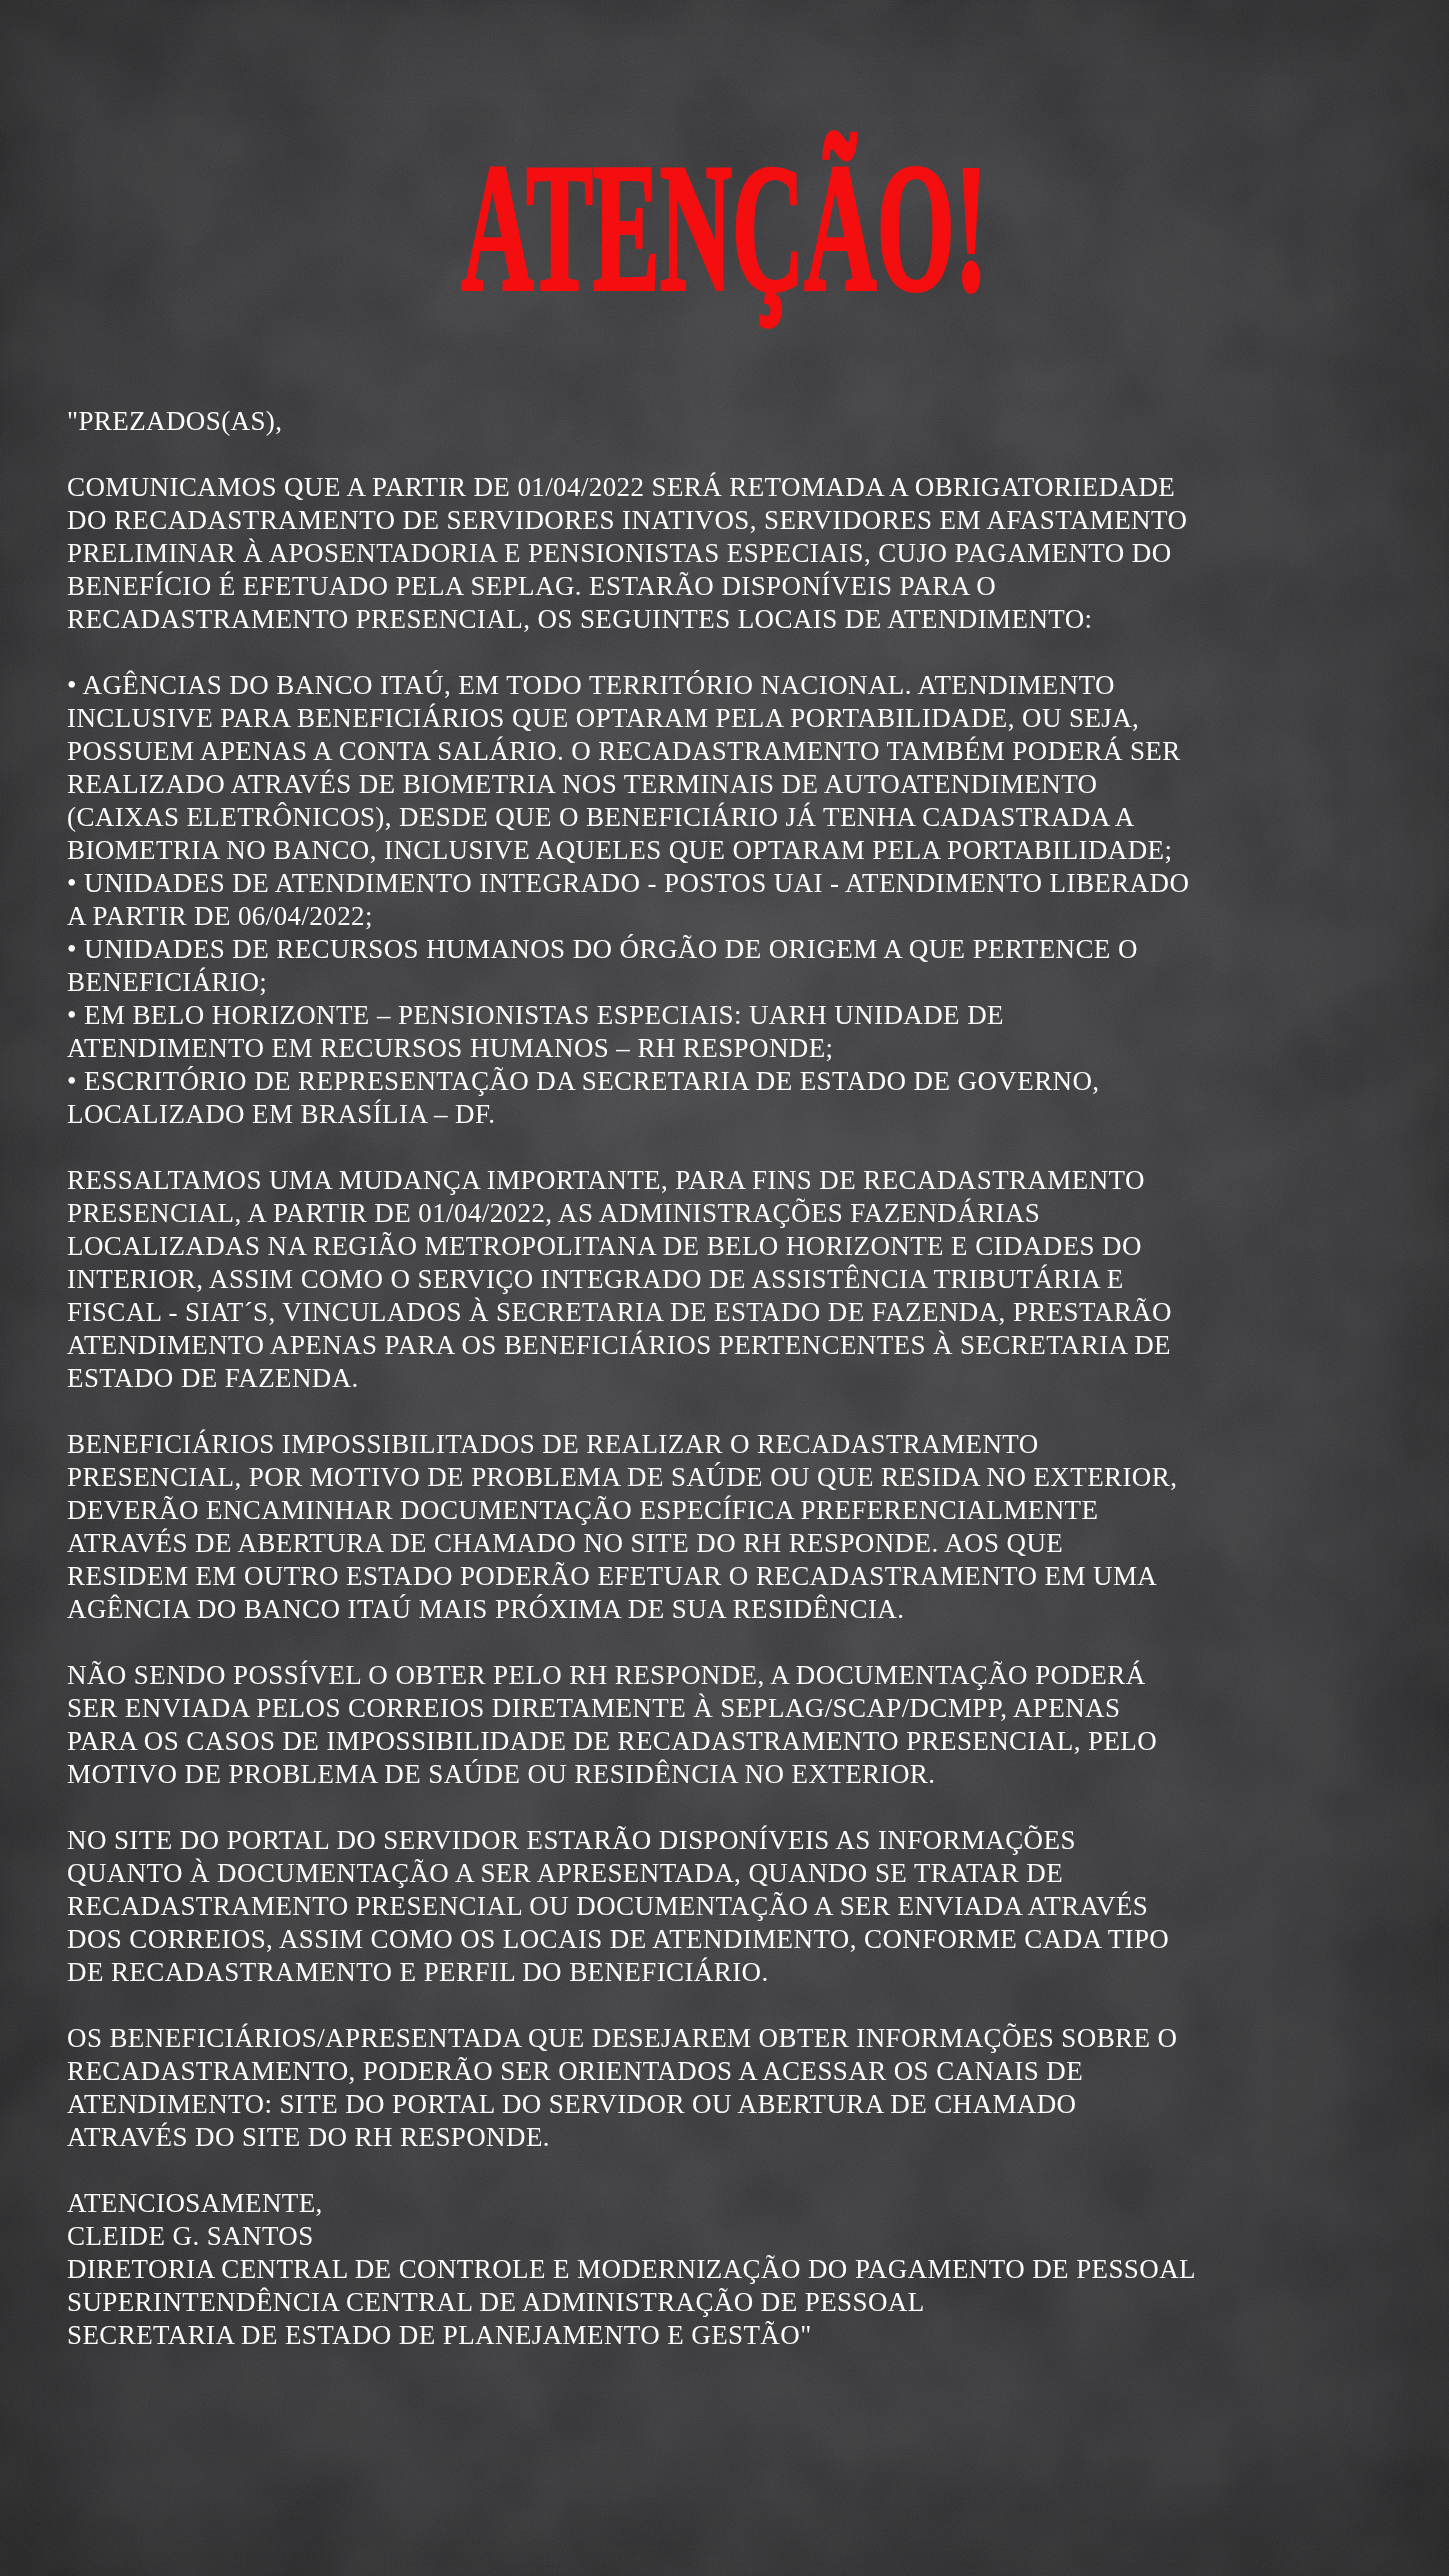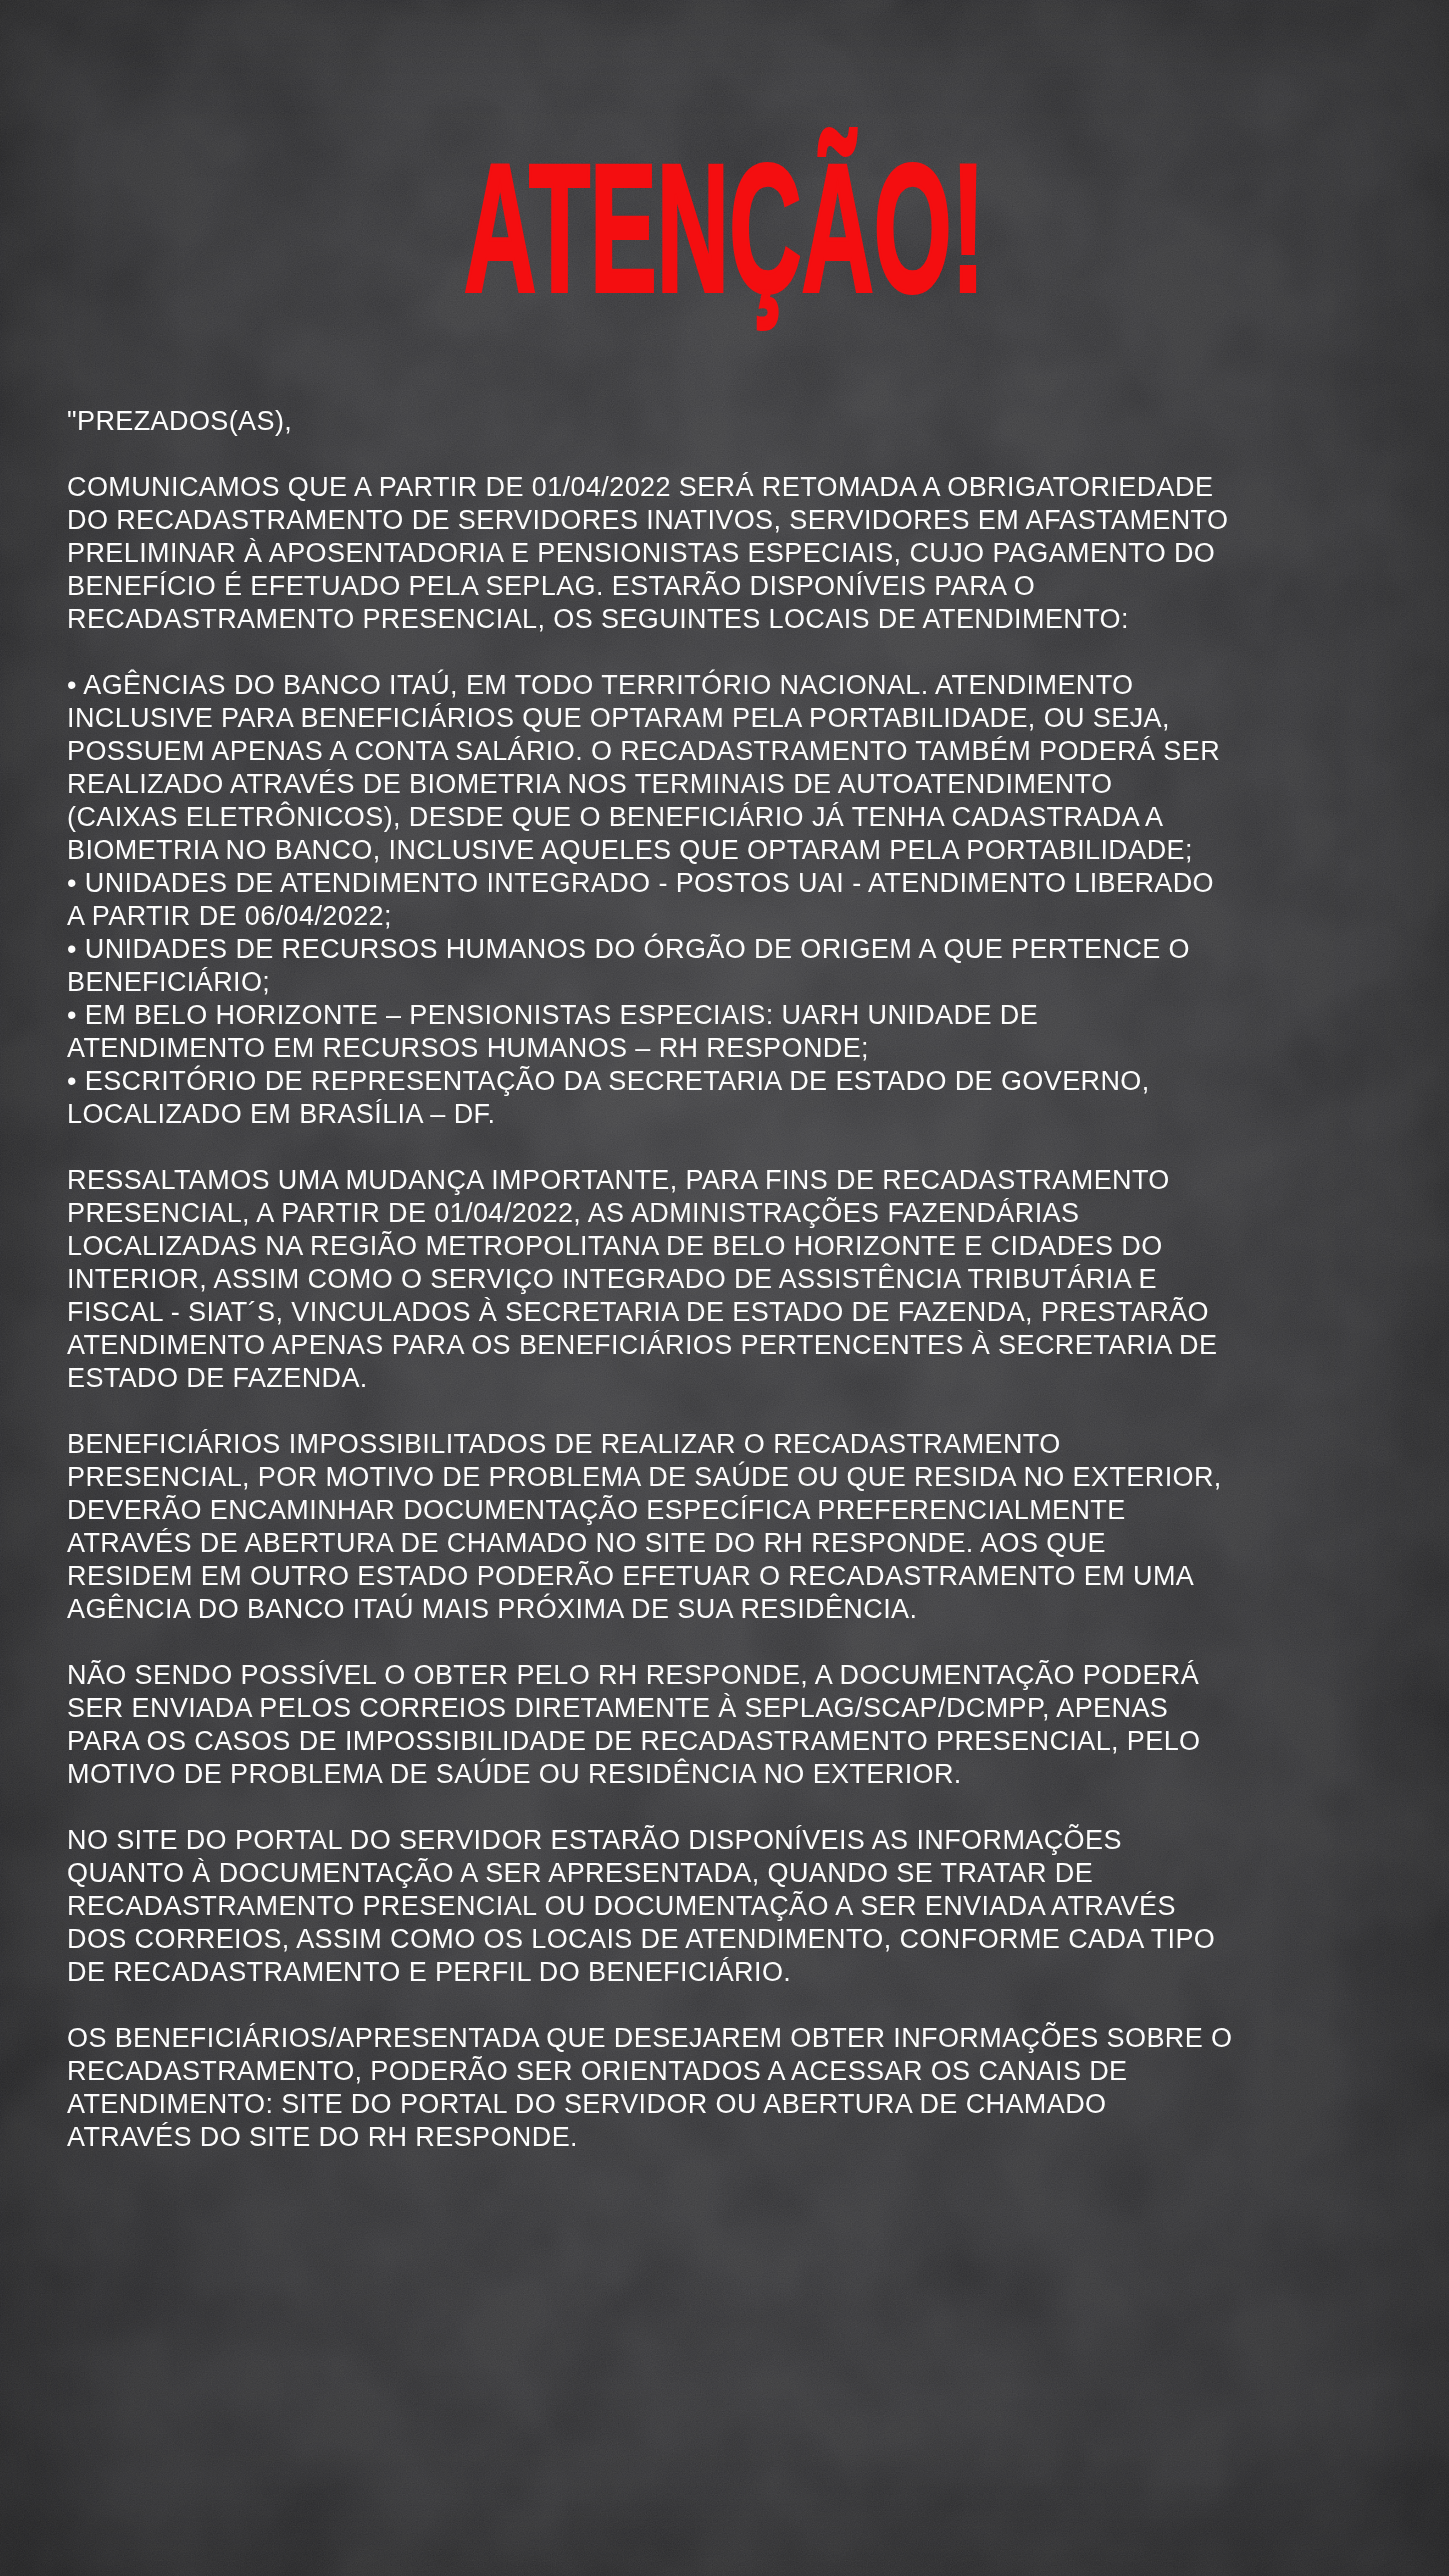--- a/index.html
+++ b/index.html
@@ -7,21 +7,21 @@
     padding: 0;
     background: #111;
   }
   .page {
     position: relative;
     width: 1449px;
     height: 2576px;
     overflow: hidden;
     background: #232326;
     box-shadow: inset 0 0 148px rgba(0,0,0,0.55);
-    font-family: Liberation Sans, sans-serif;
+    font-family: Liberation Serif, serif;
   }
   .texture {
     position: absolute;
     inset: 0;
     display: block;
     pointer-events: none;
   }
   .vignette {
     position: absolute;
     inset: 0;
@@ -124,16 +124,21 @@
 MOTIVO DE PROBLEMA DE SAÚDE OU RESIDÊNCIA NO EXTERIOR.</p>
     <p class="block">NO SITE DO PORTAL DO SERVIDOR ESTARÃO DISPONÍVEIS AS INFORMAÇÕES
 QUANTO À DOCUMENTAÇÃO A SER APRESENTADA, QUANDO SE TRATAR DE
 RECADASTRAMENTO PRESENCIAL OU DOCUMENTAÇÃO A SER ENVIADA ATRAVÉS
 DOS CORREIOS, ASSIM COMO OS LOCAIS DE ATENDIMENTO, CONFORME CADA TIPO
 DE RECADASTRAMENTO E PERFIL DO BENEFICIÁRIO.</p>
     <p class="block">OS BENEFICIÁRIOS/APRESENTADA QUE DESEJAREM OBTER INFORMAÇÕES SOBRE O
 RECADASTRAMENTO, PODERÃO SER ORIENTADOS A ACESSAR OS CANAIS DE
 ATENDIMENTO: SITE DO PORTAL DO SERVIDOR OU ABERTURA DE CHAMADO
 ATRAVÉS DO SITE DO RH RESPONDE.</p>
+    <p class="block">ATENCIOSAMENTE,
+CLEIDE G. SANTOS
+DIRETORIA CENTRAL DE CONTROLE E MODERNIZAÇÃO DO PAGAMENTO DE PESSOAL
+SUPERINTENDÊNCIA CENTRAL DE ADMINISTRAÇÃO DE PESSOAL
+SECRETARIA DE ESTADO DE PLANEJAMENTO E GESTÃO"</p>
   </div>
 
 </div>
 
 
 </body></html>

